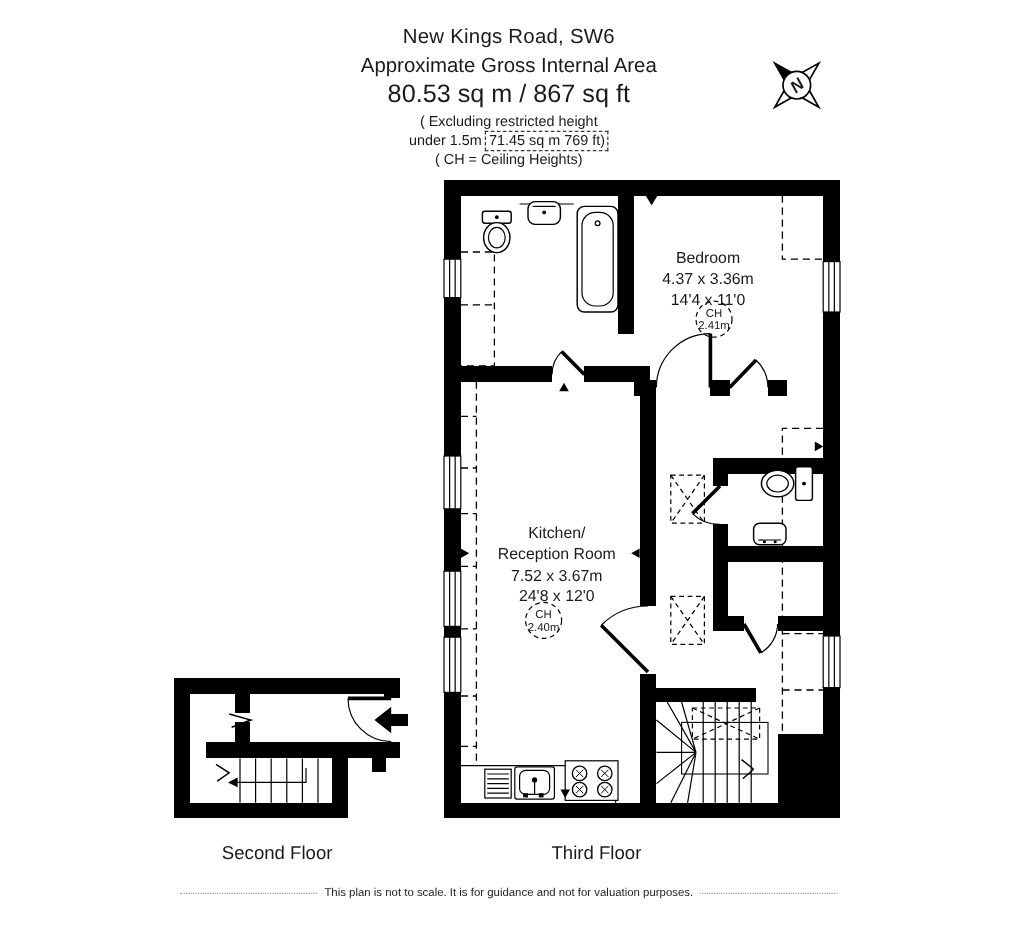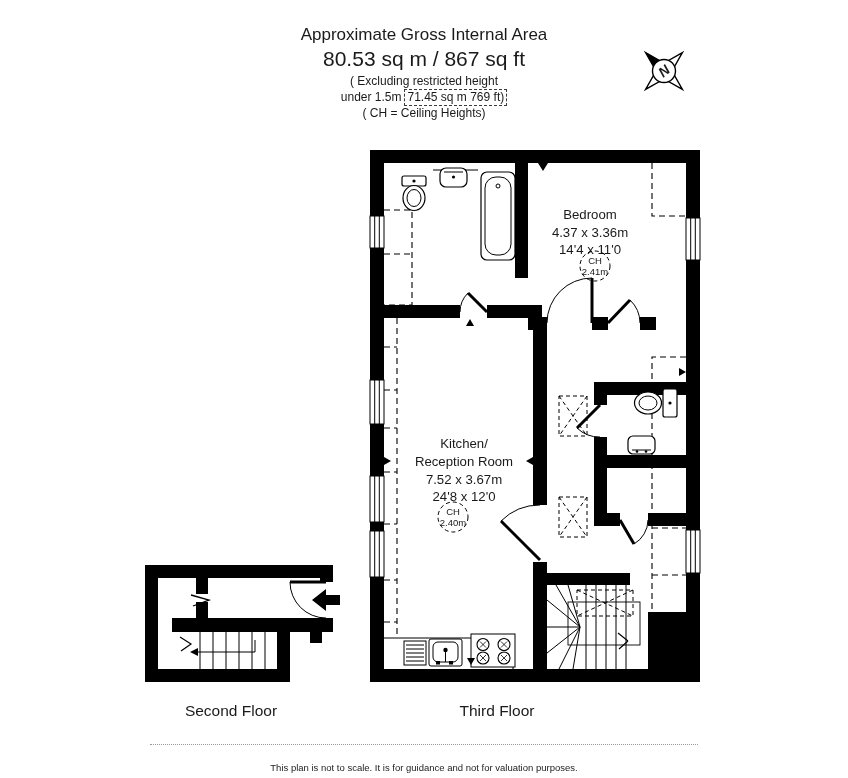--- a/index.html
+++ b/index.html
@@ -7,40 +7,41 @@
         font-family:"Liberation Sans",sans-serif;color:#1a1a1a;}
   .hdr{position:absolute;top:21px;left:0;right:0;text-align:center;z-index:2;}
   .hdr-title{font-size:17px;letter-spacing:.2px;}
   .hdr-sub{font-size:17px;margin-top:4px;}
   .hdr-area{font-size:21px;margin-top:2px;}
   .hdr-note{font-size:12px;line-height:15px;}
   .hdr-note.first{margin-top:3px;}
   .dashed-box{border:1px dashed #3a3a3a;padding:0 2px;margin-left:3px;display:inline-block;}
   .plan-svg{position:absolute;left:0;top:0;z-index:1;}
   .dotted-rule{position:absolute;top:744px;left:150px;width:548px;border-top:1px dotted #9a9a9a;z-index:1;}
-  .disclaimer{position:absolute;top:761px;left:0;right:0;text-align:center;
+  .disclaimer{position:absolute;top:738px;left:0;right:0;text-align:center;
               font-size:9.5px;line-height:13px;color:#222;z-index:2;}
   .disclaimer .l1{background:#fff;padding:0 5px;}
   svg text{font-family:"Liberation Sans",sans-serif;fill:#1a1a1a;}
   .room-label{font-size:13.2px;}
   .ch-label{font-size:9.5px;}
   .floor-label{font-size:15.5px;}
   .wall{fill:#000;}
   .thin{stroke:#000;stroke-width:1;fill:none;}
   .dash{stroke:#000;stroke-width:1.1;fill:none;stroke-dasharray:6 4;}
   .dash2{stroke:#000;stroke-width:1;fill:none;stroke-dasharray:4 3;}
   .leaf{stroke:#000;stroke-width:3;fill:none;}
   .win{fill:#fff;stroke:#000;stroke-width:1;}
 </style>
 </head>
 <body>
 
 <div class="page">
 
   <div class="hdr">
+    <div class="hdr-title">New Kings Road, SW6</div>
     <div class="hdr-sub">Approximate Gross Internal Area</div>
     <div class="hdr-area">80.53 sq m / 867 sq ft</div>
     <div class="hdr-note first">( Excluding restricted height</div>
     <div class="hdr-note"><span>under 1.5m</span><span class="dashed-box">71.45 sq m 769 ft)</span></div>
     <div class="hdr-note">( CH = Ceiling Heights)</div>
   </div>
 
   <svg class="plan-svg" width="848" height="778" viewBox="0 0 848 778" xmlns="http://www.w3.org/2000/svg">
 
     <g>

